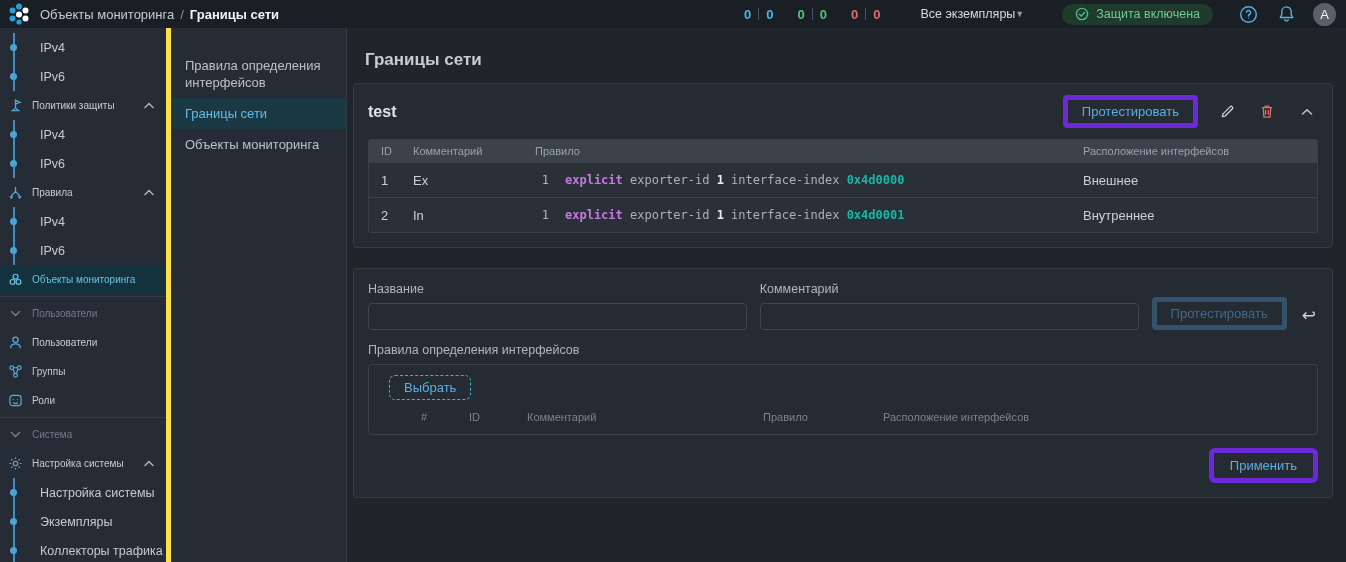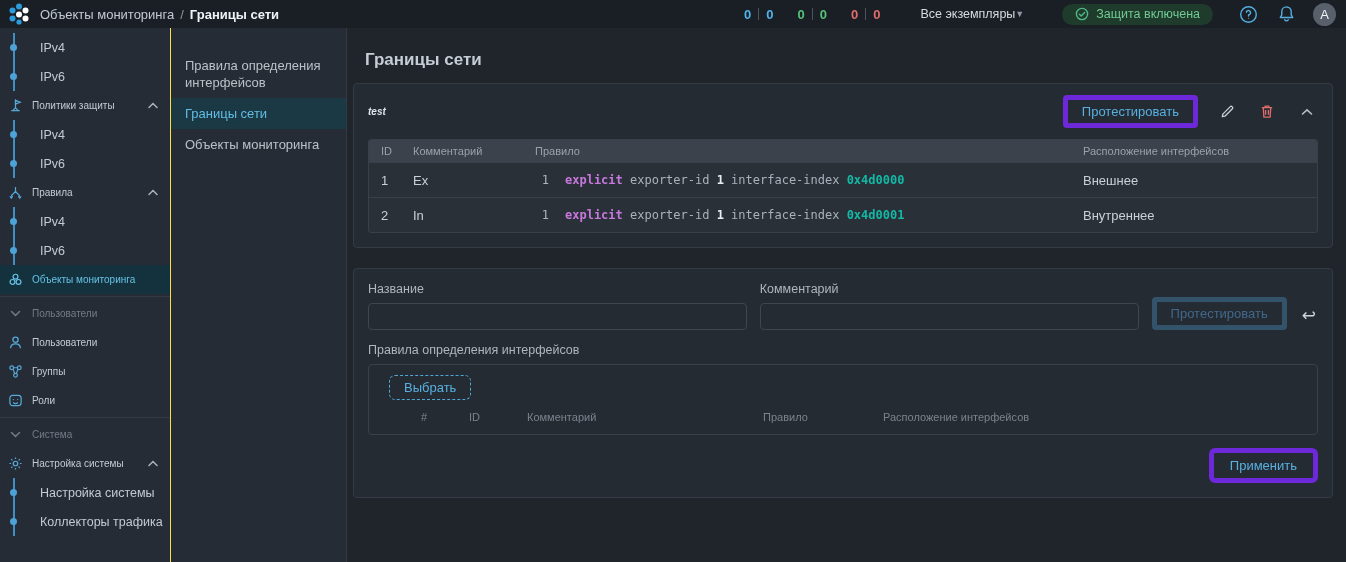--- a/index.html
+++ b/index.html
@@ -21,21 +21,21 @@
   .instances { display:flex; align-items:center; font-size:12.5px; color:#d6dbe0; margin-right:38px; cursor:pointer; }
   .instances .chev { color:#8f99a3; font-size:9px; }
   .badge { display:flex; align-items:center; gap:7px; background:#1e3b2c; border-radius:11px; height:21px; padding:0 13px; margin-right:24px; }
   .badge .txt { font-size:12.5px; color:#72cb94; }
   .iconbtn { display:flex; align-items:center; justify-content:center; width:22px; height:22px; cursor:pointer; }
   .help { margin-right:16px; } .bell { margin-right:16px; }
   .avatar { width:23px; height:23px; border-radius:50%; background:#57606b; color:#f2f4f6; font-size:13px; display:flex; align-items:center; justify-content:center; cursor:pointer; }
 
   
   .layout { display:flex; height:534px; }
-  .sidebar { width:171px; background:#262c35; border-right:1px solid #fde047; overflow:hidden; flex-shrink:0; }
+  .sidebar { width:171px; background:#262c35; border-right:5px solid #fde047; overflow:hidden; flex-shrink:0; }
   .subsidebar { width:176px; background:#262c35; border-right:1px solid #333a43; padding-top:22px; flex-shrink:0; }
   .main { flex:1; padding:0 13px 0 6px; }
 
   
   .navlist { margin-top:-24px; }
   .nav-row { position:relative; height:29px; display:flex; align-items:center; font-size:10px; color:#c3cad2; cursor:pointer; }
   .nav-row .ic { width:18px; display:flex; justify-content:center; margin:0 0 0 6px; flex-shrink:0; }
   .nav-row .lbl { margin-left:8px; white-space:nowrap; }
   .nav-row .chev-r { margin-left:auto; margin-right:12px; color:#aab2bb; }
   .nav-section { color:#717b87; }
@@ -49,21 +49,21 @@
 
   
   .sub-item { padding:7px 14px; font-size:13px; color:#b9c1c9; line-height:17px; cursor:pointer; }
   .sub-selected { background:#1b3944; color:#62bce4; }
 
   
   .page-title { font-size:17px; font-weight:600; color:#c7cdd4; margin:22px 0 13px 12px; }
   .card { background:#252b33; border:1px solid #343b44; border-radius:4px; }
   .card1 { margin-bottom:20px; }
   .card-head { display:flex; align-items:center; padding:11px 14px; }
-  .card-title { font-size:10px; font-weight:700; color:#dfe4e9;font-style:italic; }
+  .card-title { font-size:16px; font-weight:700; color:#dfe4e9; }
   .card-actions { margin-left:auto; display:flex; align-items:center; gap:18px; }
   .btn { background:transparent; border:5px solid #6d28d9; color:#58b0e0; border-radius:4px; font-size:13px; font-family:"Liberation Sans", sans-serif; padding:4px 14px; cursor:pointer; white-space:nowrap; }
   .btn-disabled { border-color:#33536b; color:#41688a; cursor:default; }
   .btn-dashed { border:1.5px dashed #4fa8d8; border-radius:6px; }
   .btn-apply { border-radius:6px; padding:5px 16px; }
 
   .tbl { margin:0 14px 14px; border:1px solid #39404a; border-radius:3px; overflow:hidden; background:#2a3038; }
   .t-head { display:flex; align-items:center; height:22px; background:#3b424c; color:#99a2ac; font-size:11px; }
   .t-row { display:flex; align-items:center; min-height:35px; border-top:1px solid #39404a; font-size:13px; color:#c9d0d7; }
   .col-id { width:44px; padding-left:12px; flex-shrink:0; }
@@ -298,20 +298,24 @@
         <span class="lbl">Настройка системы</span>
         <span class="chev-r">
           <svg width="10" height="7" viewBox="0 0 10 7" fill="none" stroke="#aab2bb" stroke-width="1.5">
               <path d="M1 5.5 L5 1.5 L9 5.5" stroke-linecap="round"></path>
             </svg>
         </span>
       </div>
       <div class="nav-row nav-child">
         <span class="dot"></span>
         <span class="lbl">Настройка системы</span>
+      </div>
+      <div class="nav-row nav-child">
+        <span class="dot"></span>
+        <span class="lbl">Экземпляры</span>
       </div>
       <div class="nav-row nav-child">
         <span class="dot"></span>
         <span class="lbl">Коллекторы трафика</span>
       </div>
     </div>
   </div>
 
   <div class="subsidebar">
     <div class="sub-item">Правила определения интерфейсов</div>

